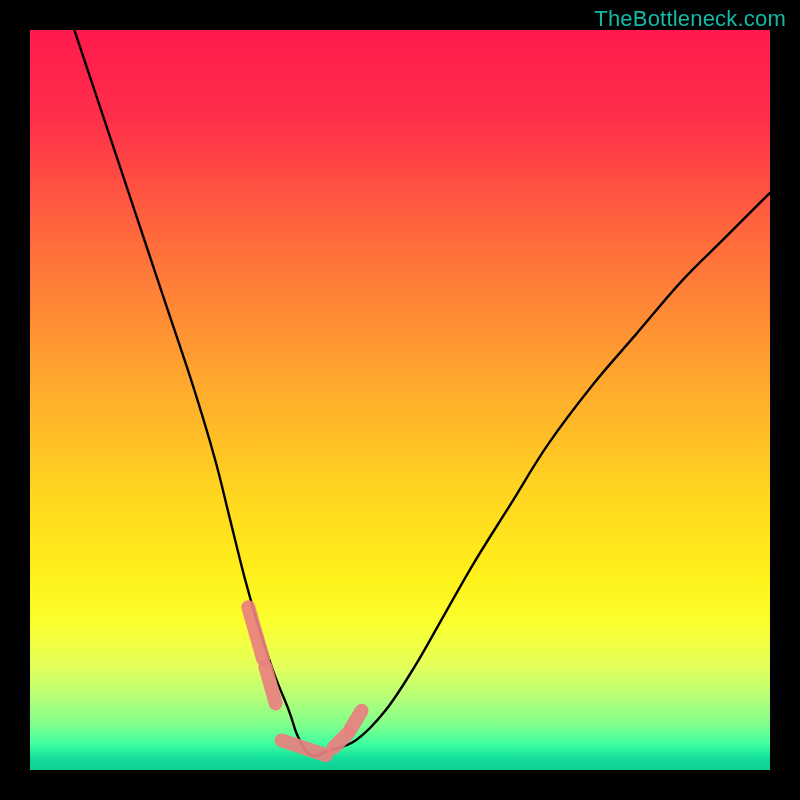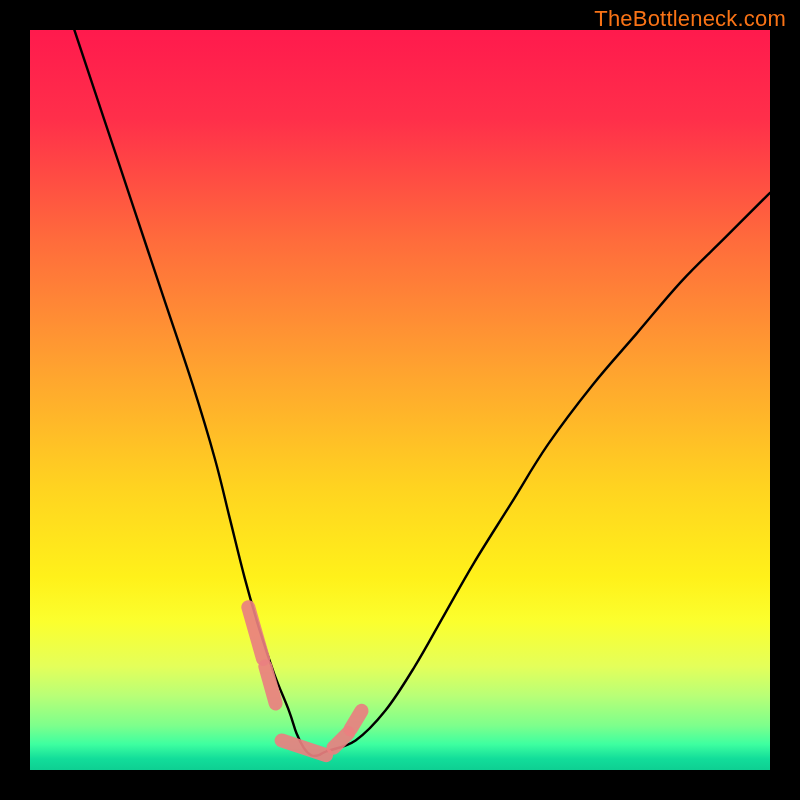--- a/index.html
+++ b/index.html
@@ -38,21 +38,21 @@
     position: absolute;
     top: 0;
     left: 0;
     width: 100%;
     height: 100%;
   }
   .watermark {
     position: absolute;
     top: 6px;
     right: 14px;
-    color: #f97316;
+    color: #14b8a6;
     font-size: 22px;
     font-weight: 500;
     letter-spacing: 0.2px;
     user-select: none;
   }
 </style>
 </head>
 <body>
 
 <div class="frame">

